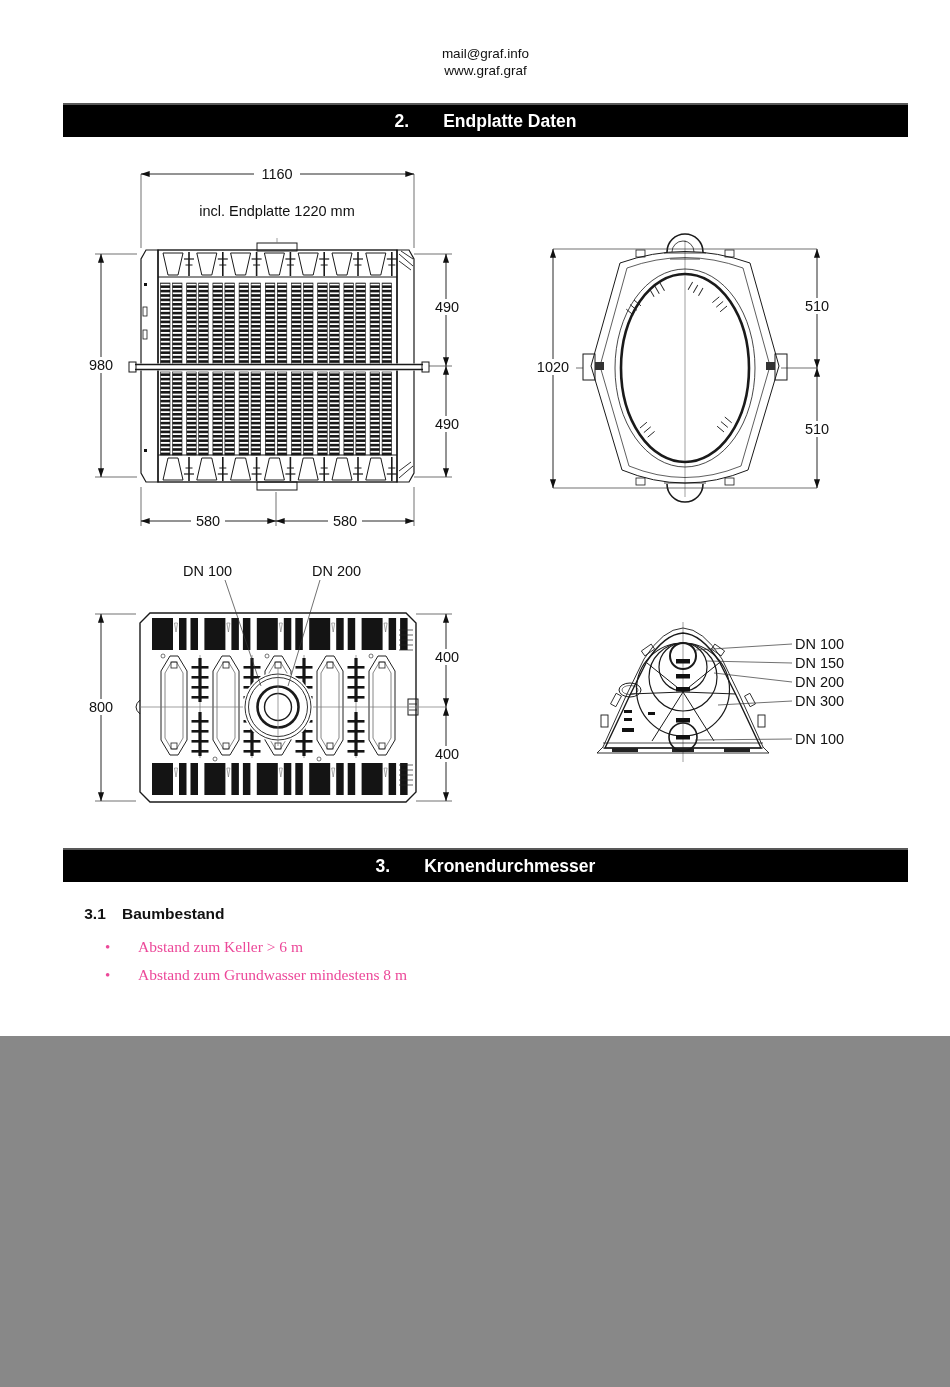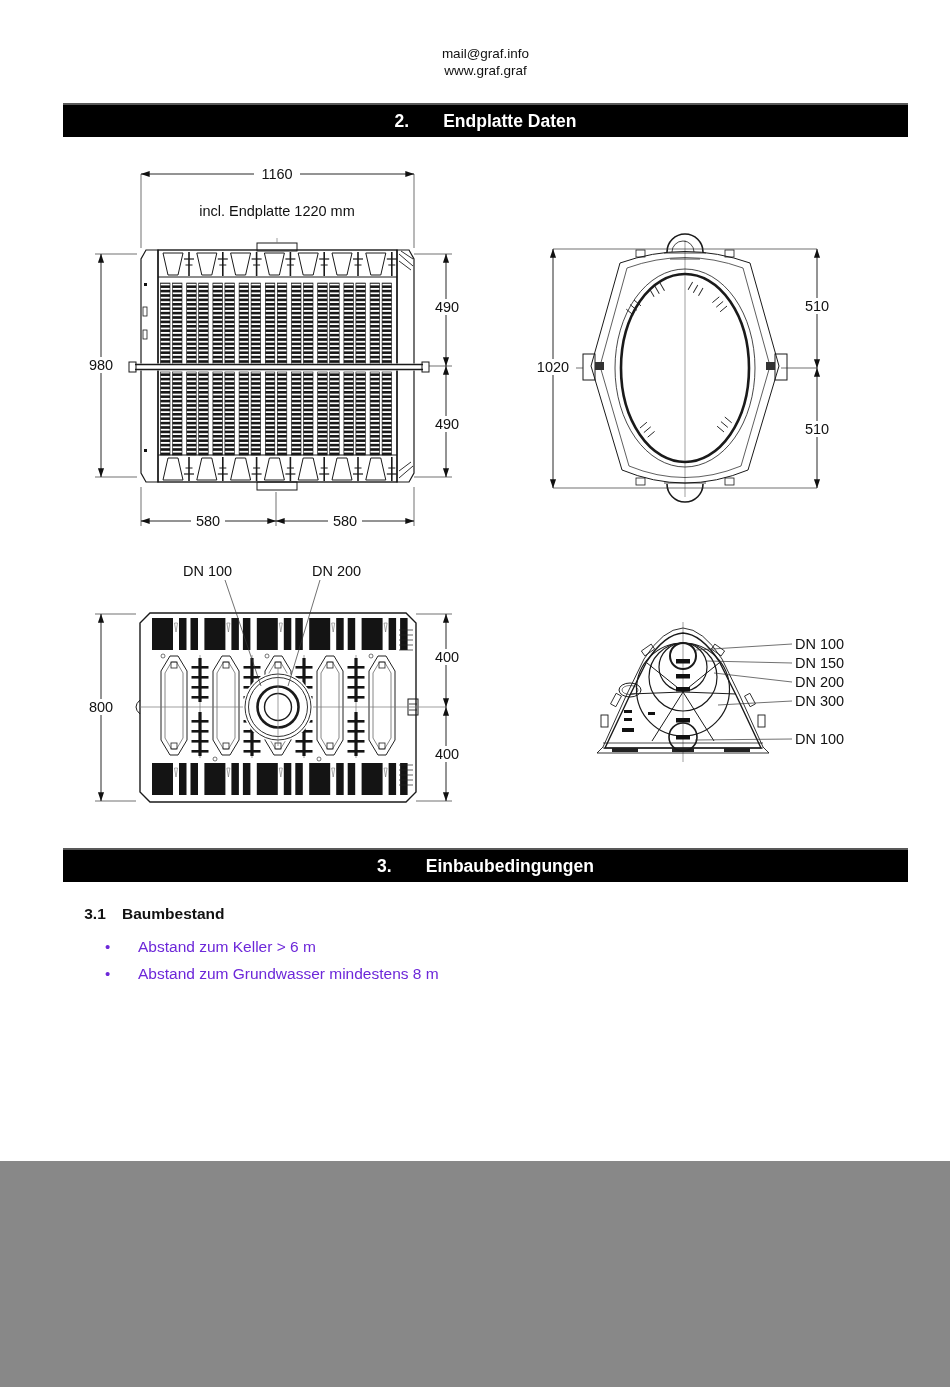--- a/index.html
+++ b/index.html
@@ -1,25 +1,25 @@
 <!DOCTYPE html>
 <html><head>
 <meta charset="utf-8">
 <style>
   * { margin:0; padding:0; box-sizing:border-box; }
   body { background:#888; font-family:"Liberation Sans", sans-serif; }
-  .page { position:relative; width:950px; height:1161px; background:#fff; margin:0 auto; overflow:hidden; color:#000; }
+  .page { position:relative; width:950px; height:1036px; background:#fff; margin:0 auto; overflow:hidden; color:#000; }
   .header { position:absolute; top:46px; left:63px; width:845px; text-align:center; font-size:13.5px; line-height:16.5px; color:#111; }
   .banner { position:absolute; left:63px; width:845px; height:34px; background:#000; border-top:2.5px solid #595959;
             display:flex; justify-content:center; align-items:center; gap:34px; color:#fff; font-weight:bold; font-size:17.5px; }
   .banner-2 { top:103px; }
   .banner-3 { top:848px; }
   .subheading { position:absolute; top:905px; left:68px; display:flex; font-weight:bold; font-size:15.5px; color:#111;text-align:center; }
   .subheading .num { width:54px; }
-  .bullets { position:absolute; top:936px; left:105px; width:800px; font-size:15.5px; color:#6d28d9; }
+  .bullets { position:absolute; top:936px; left:105px; width:800px; font-size:15.5px; color:#ec4899;font-family:Liberation Serif, serif; }
   .b-item { display:flex; margin-bottom:6px; line-height:21px; }
   .b-dot { width:33px; flex:none; }
   .b-dot::before { content:"\2022"; font-size:15px; }
   .b-text { flex:1; text-align:justify; }
   .footer { position:absolute; top:1410px; left:63px; width:845px; text-align:center; font-size:13.5px; color:#c2410c; }
   svg.drawings { position:absolute; top:150px; left:0; width:950px; height:680px; }
   svg text { font-family:"Liberation Sans", sans-serif; fill:#111; font-size:14.5px; }
   svg text.note { font-size:14.5px; }
   .dline { stroke:#111; stroke-width:.9; }
   .ext { stroke:#333; stroke-width:.7; }
@@ -372,21 +372,21 @@
       <text x="795" y="644" dominant-baseline="central">DN 100</text>
       <text x="795" y="663" dominant-baseline="central">DN 150</text>
       <text x="795" y="682" dominant-baseline="central">DN 200</text>
       <text x="795" y="701" dominant-baseline="central">DN 300</text>
       <text x="795" y="739" dominant-baseline="central">DN 100</text>
     </g>
   </svg>
 
   <div class="banner banner-3">
     <span>3.</span>
-    <span>Einbaubedingungen</span>
+    <span>Kronendurchmesser</span>
   </div>
 
   <div class="subheading">
     <span class="num">3.1</span>
     <span>Baumbestand</span>
   </div>
 
   <div class="bullets">
     <div class="b-item">
       <span class="b-dot"></span>

